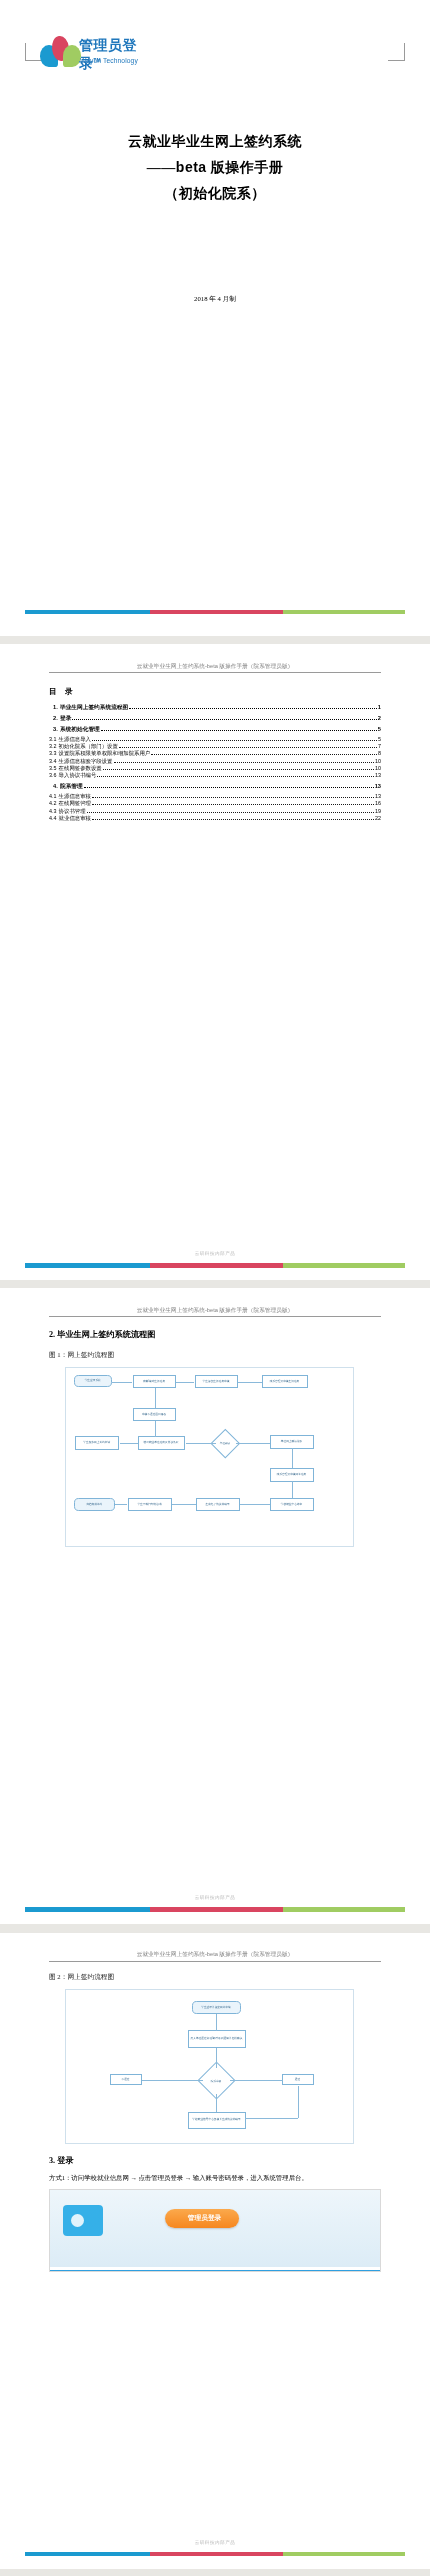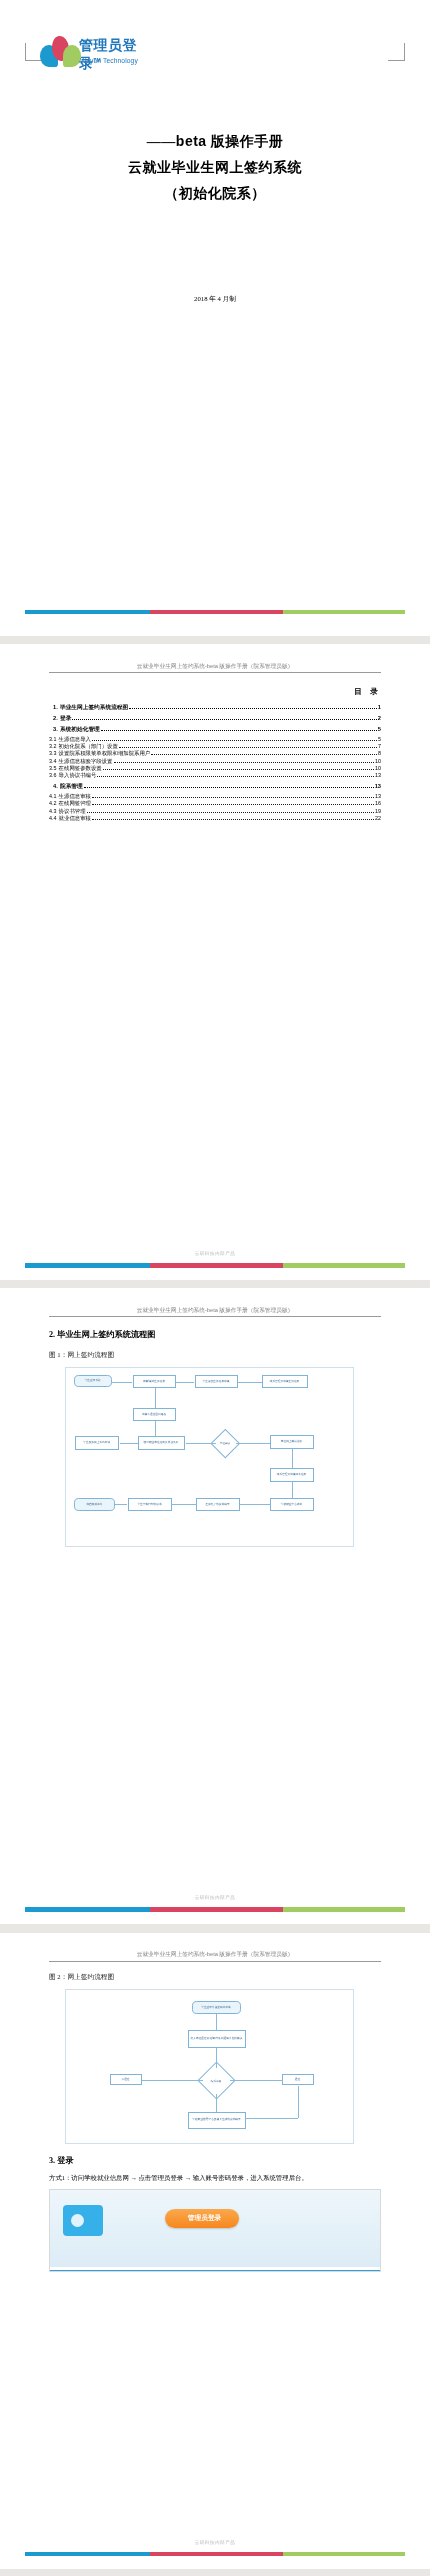--- a/index.html
+++ b/index.html
@@ -57,21 +57,21 @@
     text-align:center; font-size:5.7px; color:#808080; padding-top:18.5px;
     font-family:"Liberation Serif", serif;
   }
   .run-head .beta { font-family:"Liberation Sans", sans-serif; }
   .head-rule { border-bottom:0.5px solid #9a9a9a; margin:1.5px 0 0 0; }
 
   
   .foot-note { position:absolute; bottom:24px; left:0; right:0; text-align:center; font-size:4.6px; color:#b5b5b5; letter-spacing:0.5px; }
 
   
-  .toc-title { text-align:right; font-size:7.7px; font-weight:700; font-family:"Liberation Sans", sans-serif; margin:13.4px 0 7.2px 0; letter-spacing:3.1px; }
+  .toc-title { text-align:left; font-size:7.7px; font-weight:700; font-family:"Liberation Sans", sans-serif; margin:13.4px 0 7.2px 0; letter-spacing:3.1px; }
   .toc-list { list-style:none; margin:0; padding:0; }
   .toc-row { display:flex; align-items:baseline; font-size:5.4px; line-height:1.05; }
   .toc-row.lvl1 { font-weight:700; font-family:"Liberation Sans", sans-serif; margin:4.6px 0; font-size:5.7px; }
   .toc-row.lvl2 { font-weight:400; font-family:"Liberation Sans", sans-serif; margin:1.5px 0; font-size:5.4px; }
   .toc-num { flex:0 0 auto; padding-right:2.1px; white-space:nowrap; }
   .toc-row.lvl1 .toc-num { padding-left:4.1px; }
   .toc-label { flex:0 0 auto; white-space:nowrap; }
   .toc-dots { flex:1 1 auto; border-bottom:0.5px dotted #1a1a1a; margin:0 1px 1.5px 1px; min-width:5.2px; }
   .toc-row.lvl1 .toc-dots { border-bottom:1px dotted #000; }
   .toc-page { flex:0 0 auto; }
@@ -122,24 +122,24 @@
     </div>
     <div class="logo-cn">
       <span>管理员登录</span><span class="logo-tm">TM</span>
     </div>
     <div class="logo-en">Weyon Technology</div>
   </div>
 
   <div class="page-inner">
     <div class="cover-space"></div>
     <div class="cover-title">
+      <div>云就业毕业生网上签约系统</div>
       <div>
         <span>——</span><b class="beta">beta</b><span> 版操作手册</span>
       </div>
-      <div>云就业毕业生网上签约系统</div>
       <div>（初始化院系）</div>
     </div>
     <div class="cover-date">2018 年 4 月制</div>
   </div>
 
   <div class="colorbar" style="bottom:21.6px;">
     <i class="c1"></i>
       <i class="c2"></i>
       <i class="c3"></i>
   </div>

